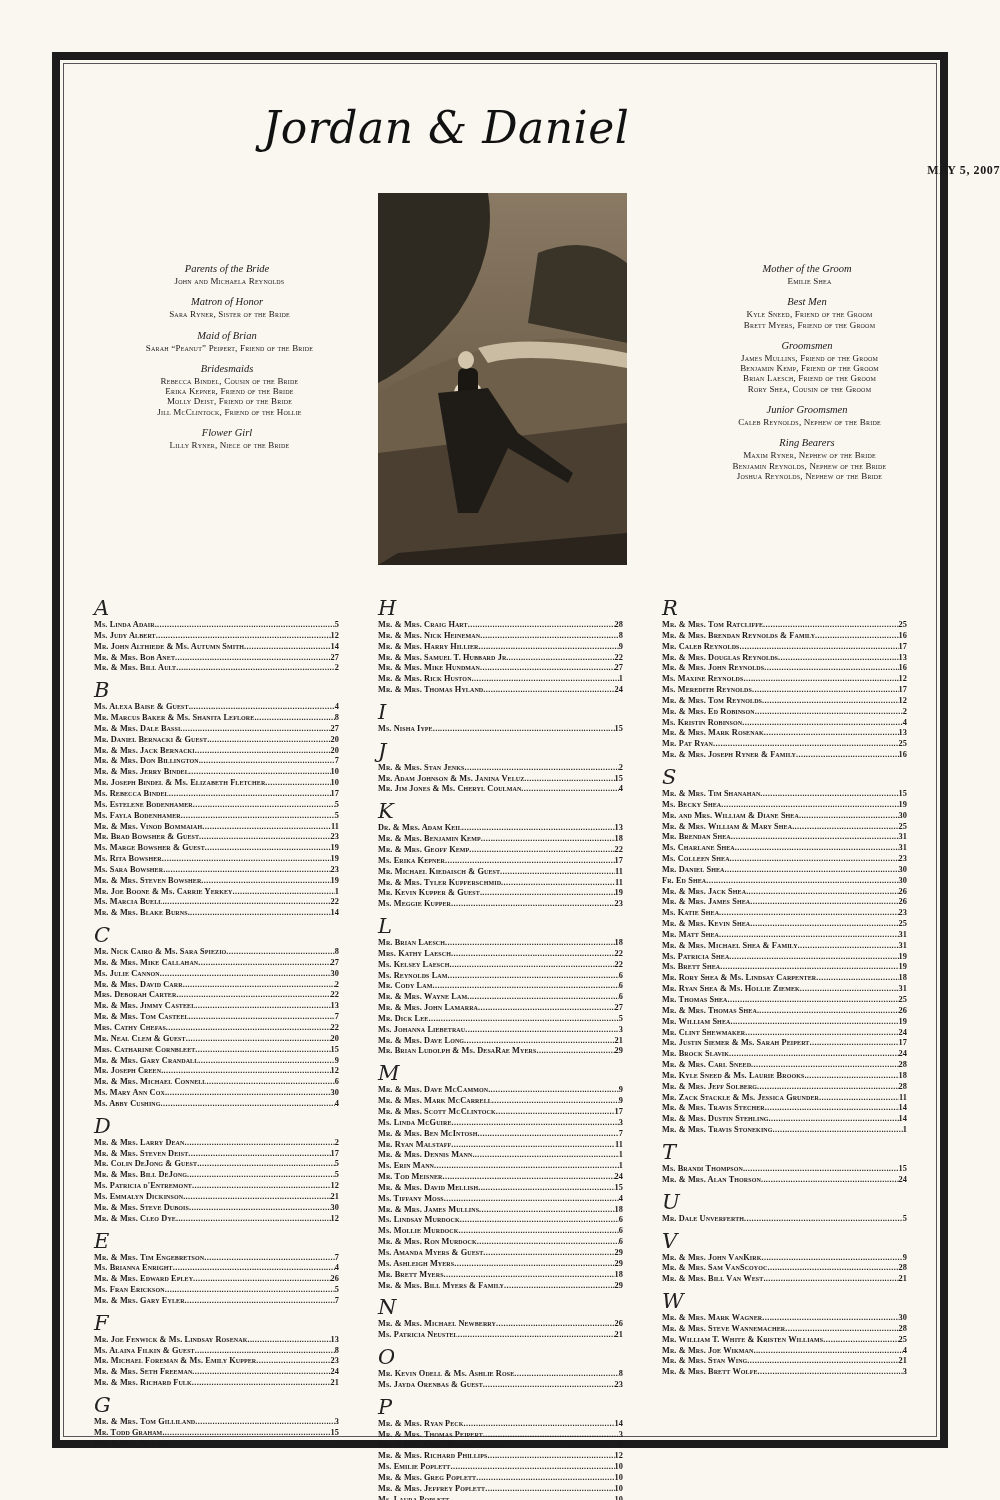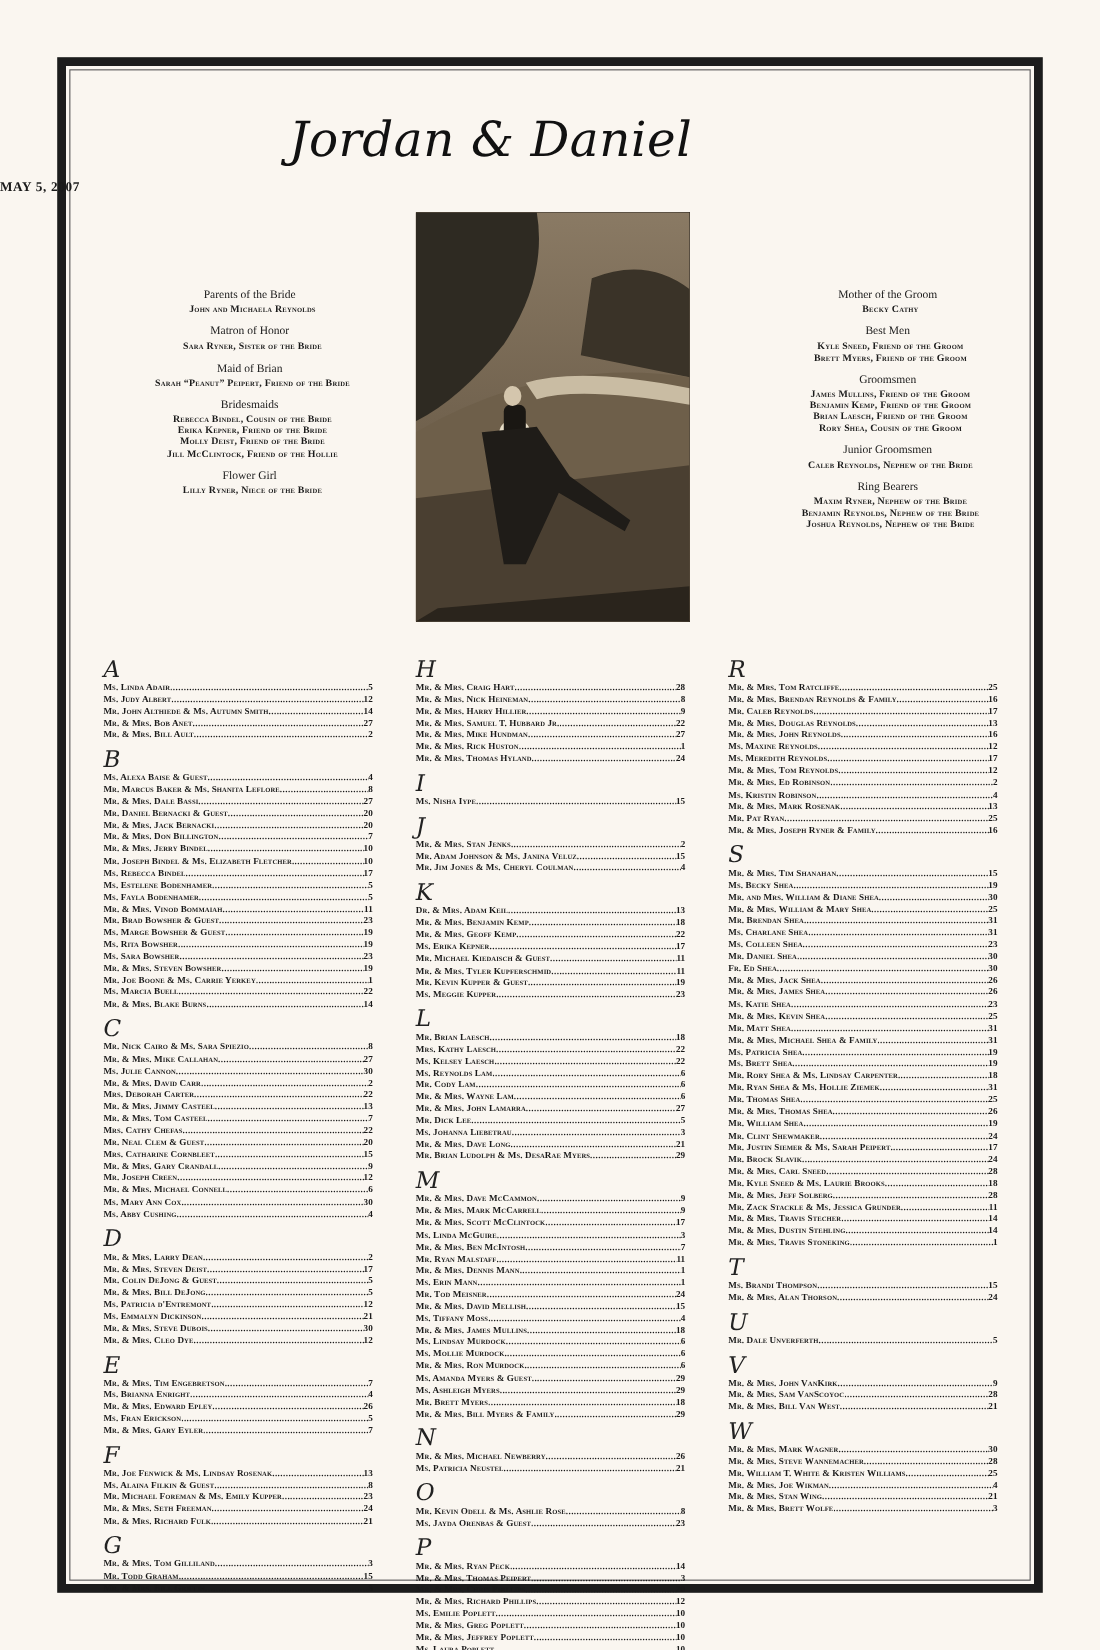--- a/index.html
+++ b/index.html
@@ -4,32 +4,32 @@
 <style>
   * { box-sizing: border-box; margin: 0; padding: 0; }
   html, body { width: 1000px; height: 1500px; background: #faf6f0; }
   body { position: relative; overflow: hidden; font-family: "Liberation Serif", "DejaVu Serif", serif; color: #1a1a1a; }
 
   .frame-outer { position: absolute; left: 52px; top: 52px; width: 896px; height: 1396px; border: 8px solid #1c1c1c; }
   .frame-inner { position: absolute; left: 63px; top: 63px; width: 874px; height: 1374px; border: 1.5px solid #555; }
 
   .title { position: absolute; left: 0; top: 102px; width: 892px; text-align: center;
            font-family: "DejaVu Serif", "Liberation Serif", serif; font-style: italic; font-size: 44px; letter-spacing: 0.5px; color: #111; }
-  .date { position: absolute; left: 0; top: 163px; width: 1000px; text-align: left; font-size: 12px; font-weight: bold; letter-spacing: 0.6px; }
+  .date { position: absolute; left: 0; top: 163px; width: 1000px; text-align: right; font-size: 12px; font-weight: bold; letter-spacing: 0.6px; }
 
   .photo { position: absolute; left: 378px; top: 193px; width: 249px; height: 372px; overflow: hidden;
            background: #6b5c48; box-shadow: inset 0 0 14px 6px #2a241c; }
   .photo svg { width: 100%; height: 100%; display: block; }
 
   .party { position: absolute; width: 300px; text-align: center; }
   .party.left { left: 60px; top: 262px; }
   .party.right { left: 640px; top: 262px; }
   .role-group { margin-bottom: 9px; }
-  .role-title { font-size: 10.5px; line-height: 14px; margin-left: 34px; }
-  .role-name { font-variant: small-caps; font-weight: bold; font-size: 9px; line-height: 10.3px; letter-spacing: 0.2px; margin-left: 39px; }
+  .role-title { font-style: italic; font-size: 10.5px; line-height: 14px; margin-left: 34px; }
+  .role-name { font-variant: small-caps; font-weight: normal; font-size: 9px; line-height: 10.3px; letter-spacing: 0.2px; margin-left: 39px; }
 
   .col { position: absolute; top: 598px; width: 245px; }
   .col.c1 { left: 94px; } .col.c2 { left: 378px; } .col.c3 { left: 662px; }
   .section { margin-bottom: 6px; }
   .letter { font-style: italic; font-family: "DejaVu Serif", "Liberation Serif", serif; font-size: 21px; line-height: 21px; height: 22px; color: #222; }
   .row { display: flex; font-variant: small-caps; font-weight: bold; font-size: 8.3px; line-height: 10.85px; white-space: nowrap; letter-spacing: 0.1px; }
   .row .nm { flex: 0 0 auto; }
   .row .dots { flex: 1 1 auto; overflow: hidden; }
   .row .dots::before { content: "........................................................................................................................................"; letter-spacing: 0.4px; }
   .row .tbl { flex: 0 0 auto; }
@@ -87,21 +87,21 @@
   </div>
   <div class="role-group">
     <div class="role-title">Flower Girl</div>
     <div class="role-name">Lilly Ryner, Niece of the Bride</div>
   </div>
 </div>
 
 <div class="party right">
   <div class="role-group">
     <div class="role-title">Mother of the Groom</div>
-    <div class="role-name">Becky Cathy</div>
+    <div class="role-name">Emilie Shea</div>
   </div>
   <div class="role-group">
     <div class="role-title">Best Men</div>
     <div class="role-name">Kyle Sneed, Friend of the Groom</div>
     <div class="role-name">Brett Myers, Friend of the Groom</div>
   </div>
   <div class="role-group">
     <div class="role-title">Groomsmen</div>
     <div class="role-name">James Mullins, Friend of the Groom</div>
     <div class="role-name">Benjamin Kemp, Friend of the Groom</div>

